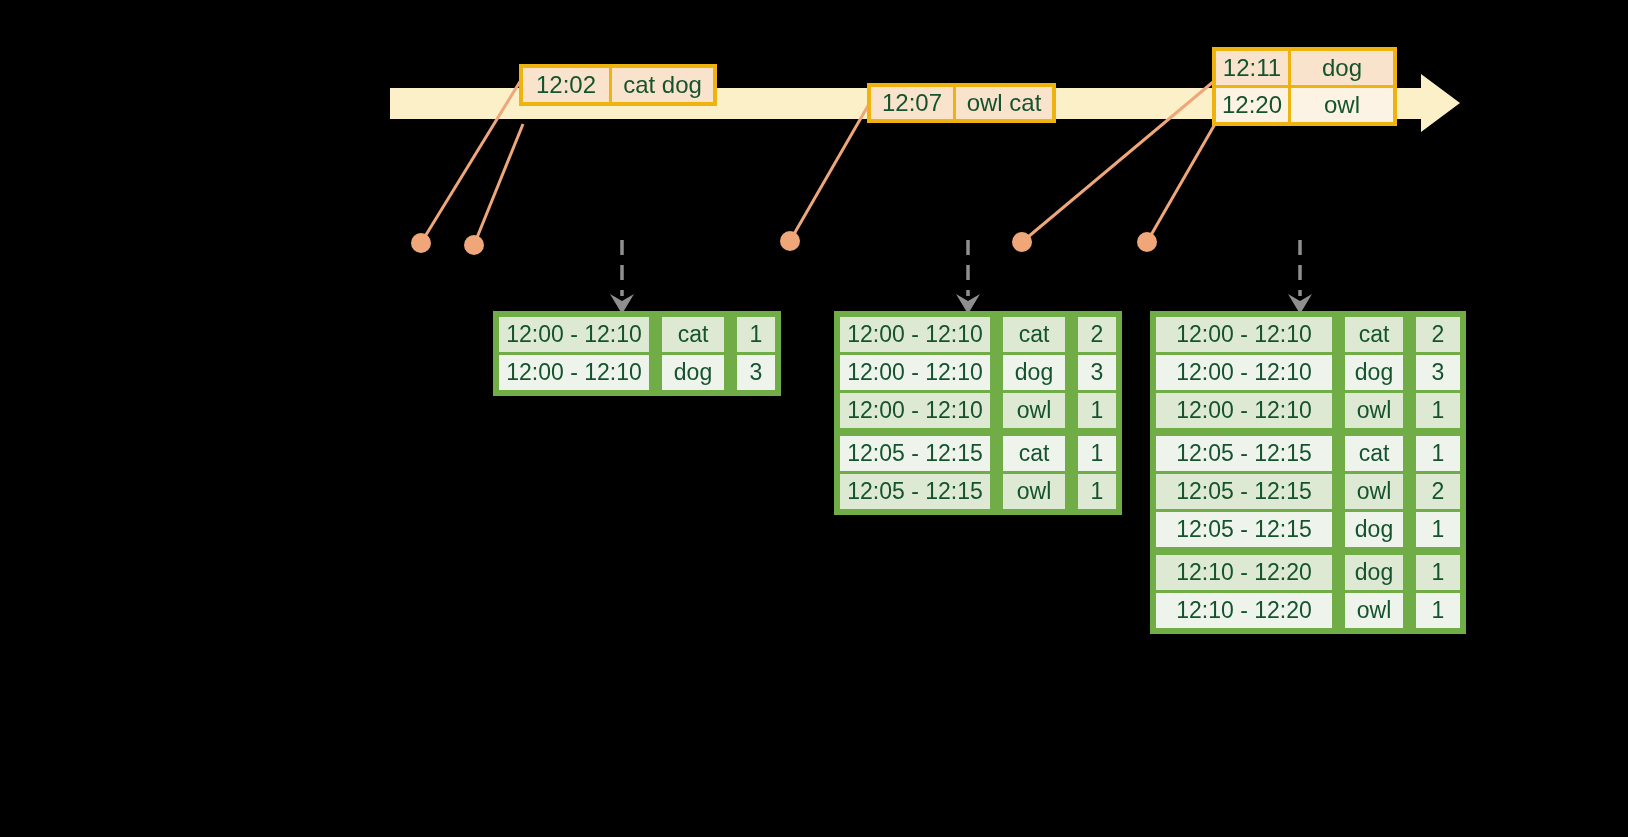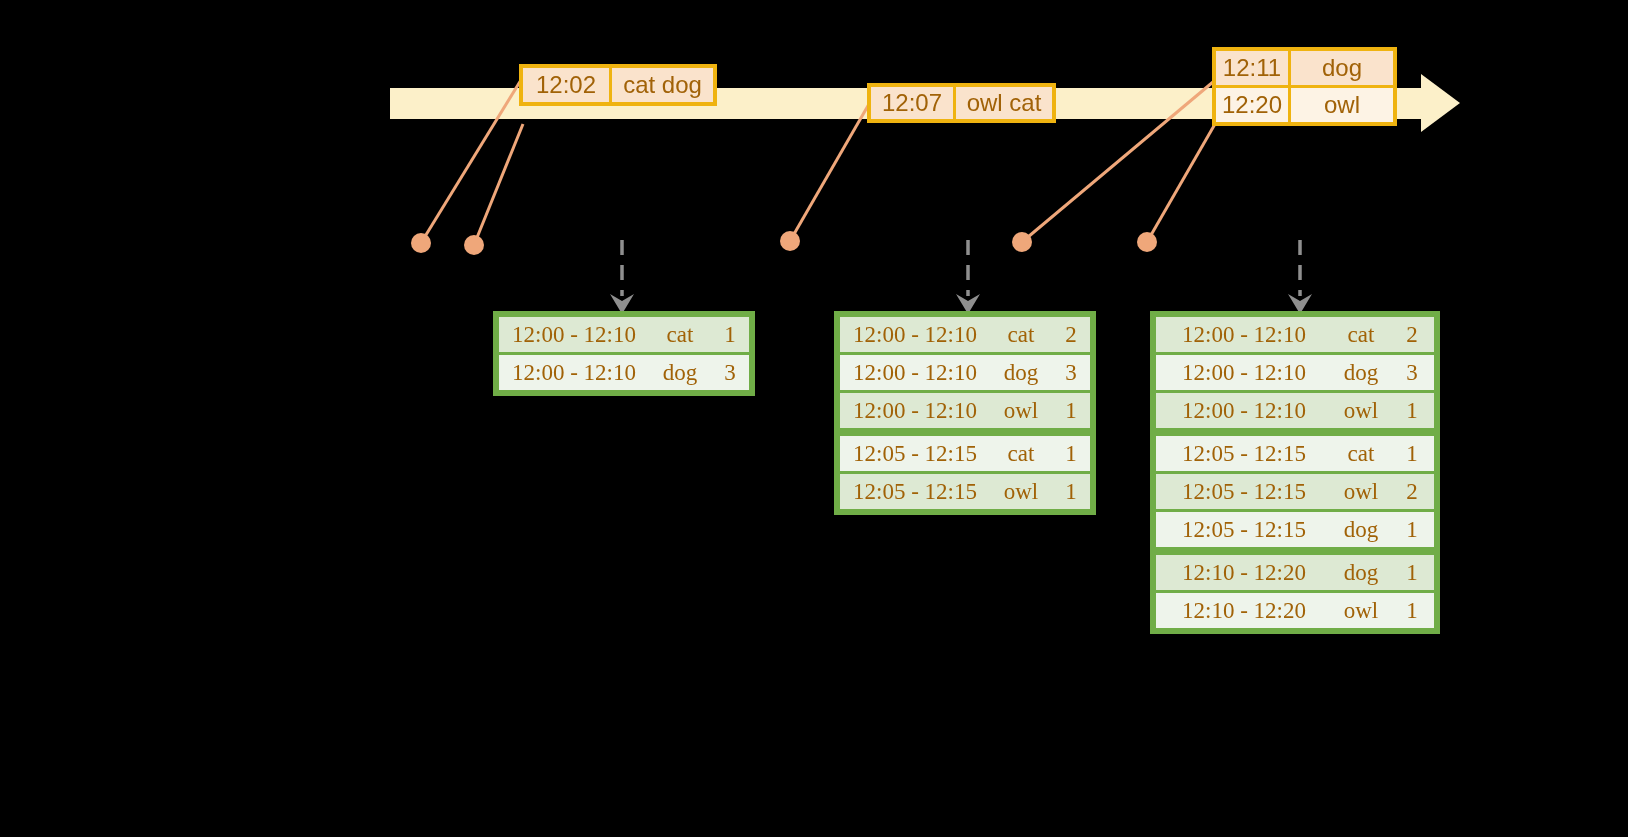--- a/index.html
+++ b/index.html
@@ -1,17 +1,17 @@
 <!DOCTYPE html>
 <html><head>
 <meta charset="utf-8">
 <style>
   html,body{margin:0;padding:0;background:#000;}
   .canvas{position:relative;width:1500px;height:837px;background:#000;overflow:hidden;
-          font-family:"Liberation Sans",sans-serif;color:#a16207;}
+          font-family:"Liberation Sans",sans-serif;color:#14532d;}
 
   
   .band{position:absolute;left:390px;top:88px;width:1032px;height:31px;background:#FCF0C9;z-index:1;}
   .band-arrowhead{position:absolute;left:1421px;top:74px;width:0;height:0;z-index:1;
     border-top:29px solid transparent;border-bottom:29px solid transparent;border-left:39px solid #FCF0C9;}
 
   .overlay{position:absolute;left:0;top:0;z-index:2;}
 
   
   .etable{position:absolute;z-index:3;background:#EFB310;border:4px solid #EFB310;
@@ -21,21 +21,21 @@
   .e1{left:519px;top:64px}.e2{left:867px;top:83px}.e3{left:1212px;top:47px}
   .e1 .ecell,.e3 .ecell{height:34px}.e2 .ecell{height:32px}
   .e1 .time{width:86px}.e1 .val{width:101px}
   .e2 .time{width:82px}.e2 .val{width:96px}
   .e3 .time{width:72px}.e3 .val{width:102px}
   .peach-dark{background:#FAE3CC}.peach-light{background:#FDF3E5}
 
   
   .rtable{position:absolute;z-index:3;background:#70AD47;border:6px solid #70AD47;
           display:flex;flex-direction:column;gap:3px;}
-  .rrow{display:flex;gap:0;font-family:Liberation Serif, serif;}
+  .rrow{display:flex;gap:13px;}
   .rrow.gsep{margin-top:5px;}
   .rcell{display:flex;align-items:center;justify-content:center;font-size:23px;height:35px;}
   .r1{left:493px;top:311px}.r2{left:834px;top:311px}.r3{left:1150px;top:311px}
   .r1 .win,.r2 .win{width:150px}.r1 .word,.r2 .word{width:62px}.r1 .cnt,.r2 .cnt{width:38px}
   .r3 .win{width:176px}.r3 .word{width:58px}.r3 .cnt{width:44px}
   .g-dark{background:#DDE9D3}.g-light{background:#EEF4EB}
 </style>
 </head>
 <body>
 

